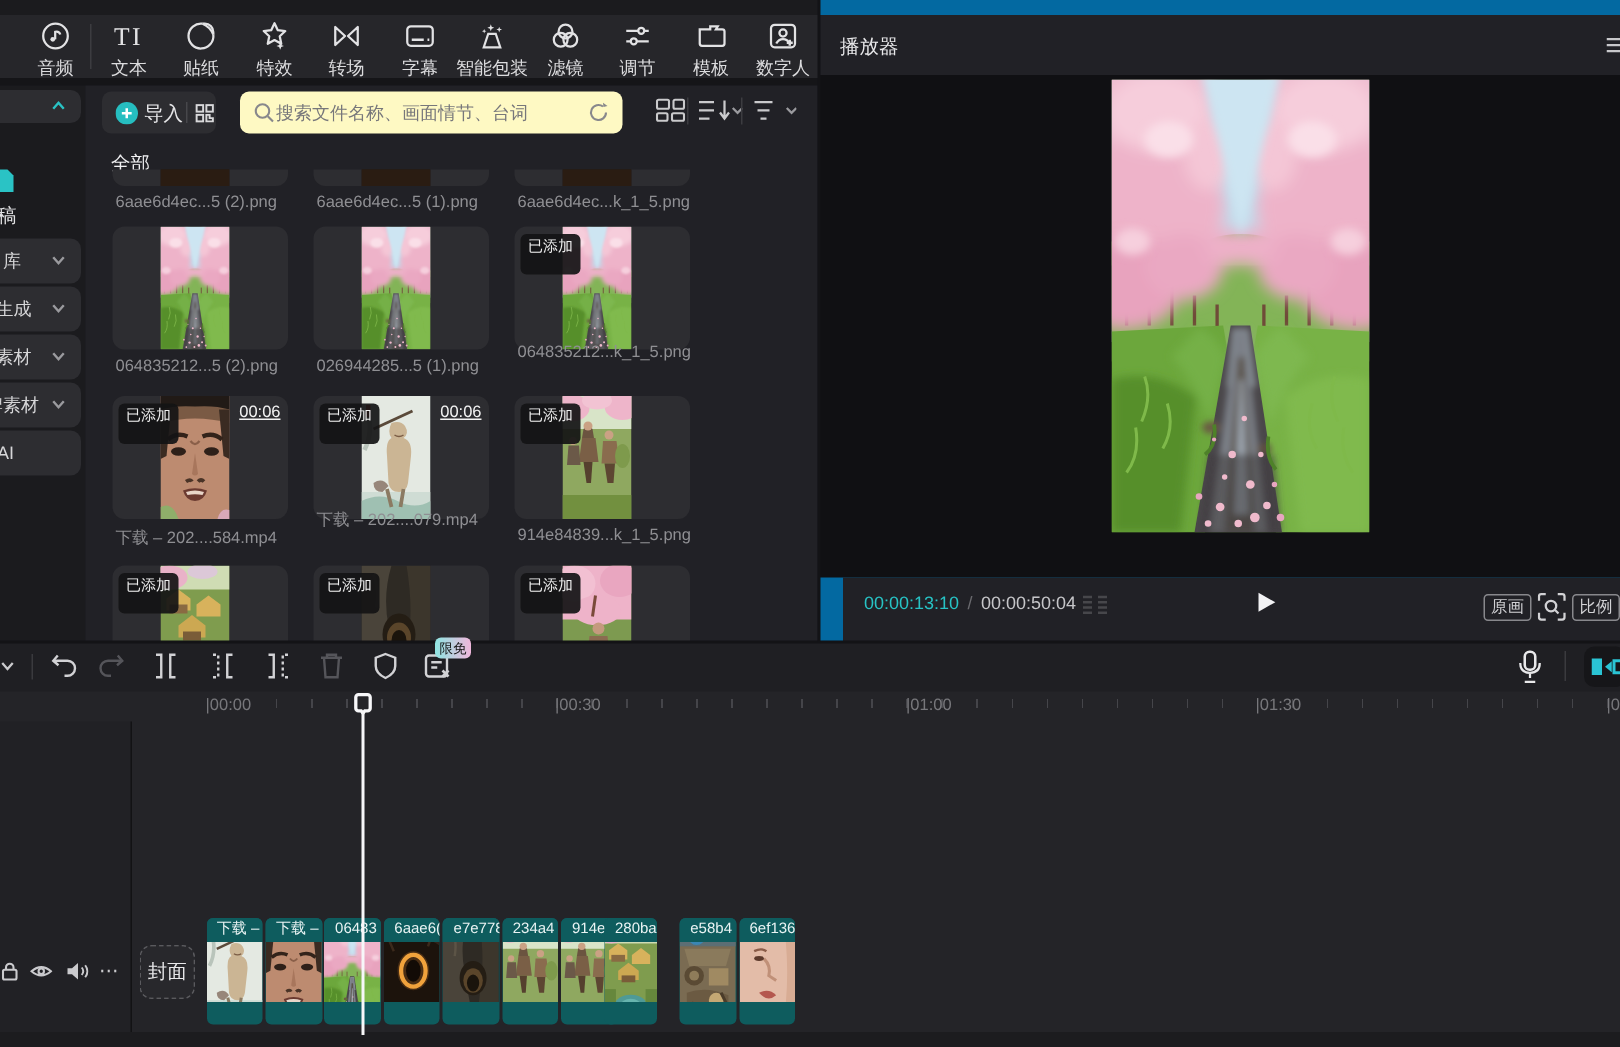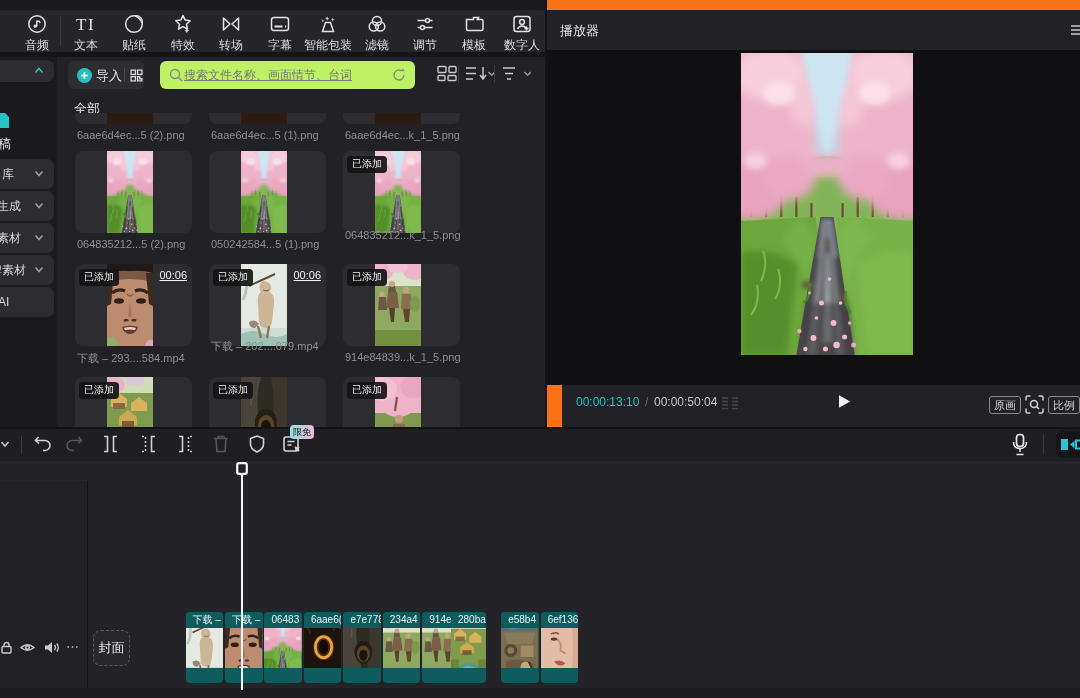--- a/index.html
+++ b/index.html
@@ -16,47 +16,47 @@
 #tabsep { position:absolute; left:60px; top:6px; width:1px; height:30px; background:#3c3c40; }
 
 
 #sidebar { left:0; top:52px; width:57px; height:376px; background:#1b1b1e; overflow:hidden; }
 .pill { position:absolute; left:-30px; width:84px; background:#2d2d31; border-radius:7px; color:#d6d6d8; font-size:12px; }
 .pill .car { position:absolute; right:10px; top:50%; margin-top:-5px; color:#9a9a9e; font-size:9px; }
 
 
 #media { left:57px; top:52px; width:488px; height:376px; background:#212126; overflow:hidden; }
 #importbtn { position:absolute; left:11px; top:9px; width:76px; height:28px; background:#2d2d31; border-radius:6px; color:#e6e6e8; font-size:13px; }
-#search { position:absolute; left:103px; top:9px; width:255px; height:28px; background:#bef264; border-radius:6px; color:#77777b; font-size:12px; line-height:28px;text-decoration:underline; }
+#search { position:absolute; left:103px; top:9px; width:255px; height:28px; background:#fef9c3; border-radius:6px; color:#77777b; font-size:12px; line-height:28px; }
 .hico { position:absolute; top:13px; color:#c9c9cc; }
 #allTab { position:absolute; left:17px; top:48px; color:#f0f0f2; font-size:13px; }
 #grid { position:absolute; left:0; top:61px; width:488px; height:315px; overflow:hidden; }
 .card { position:absolute; width:117px; height:82px; background:#2d2d31; border-radius:8px; overflow:hidden; }
 .card .im { position:absolute; left:32px; top:0; width:46px; height:82px; }
 .fname { position:absolute; width:130px; color:#8f8f93; font-size:11px; white-space:nowrap; }
-.badge { position:absolute; left:4px; top:5px; background:rgba(19,19,21,.92); color:#efefef; font-size:10px; padding:1px 5px 2px; border-radius:4px; z-index:3;text-align:right;}
+.badge { position:absolute; left:4px; top:5px; background:rgba(19,19,21,.92); color:#efefef; font-size:10px; padding:1px 5px 12px; border-radius:4px; z-index:3;text-align:right;}
 .dur { position:absolute; right:5px; top:5px; color:#f2f2f2; font-size:11px; z-index:3;text-decoration:underline; }
 
 
-#player { left:546px; top:0; width:534px; height:428px; background:#f97316; }
+#player { left:546px; top:0; width:534px; height:428px; background:#0369a1; }
 #phead { position:absolute; left:0; top:10px; width:534px; height:40px; background:#212126; color:#e8e8ea; font-size:13px; }
 #pview { position:absolute; left:0; top:50px; width:534px; height:335px; background:#101013; }
 #pimg { position:absolute; left:195px; top:3px; width:172px; height:302px; }
 #pctrl { position:absolute; left:0; top:385px; width:534px; height:43px; background:#212126; font-size:12px;margin-left:16px; }
 .pbtn { position:absolute; top:11px; height:18px; line-height:16px; padding:0 4px; border:1px solid #88888c; border-radius:3px; color:#d2d2d5; font-size:11px; }
 
 
 #tl { left:0; top:428px; width:1080px; height:270px; background:#242428; }
 #tltool { position:absolute; left:0; top:0; width:1080px; height:33px; background:#1f1f23; }
 .ticon { position:absolute; top:5px; }
 #ruler { position:absolute; left:0; top:33px; width:1080px; height:20px; color:#77777b; font-size:11px; }
 #tlbody { position:absolute; left:0; top:53px; width:1080px; height:207px; }
 #tlleft { position:absolute; left:0; top:0; width:88px; height:207px; background:#212125; border-right:1px solid #121214; }
 #bottomstrip { position:absolute; left:0; top:260px; width:1080px; height:10px; background:#1c1c1f; }
-.clip { position:absolute; top:184px; height:71px; border-radius:4px; overflow:hidden; background:#0e5c5e;margin-left:48px; }
+.clip { position:absolute; top:184px; height:71px; border-radius:4px; overflow:hidden; background:#0e5c5e; }
 .clip .nm { position:absolute; left:0; top:0; width:100%; height:16px; background:#0e5c5e; color:#e9f3f3; font-size:10px; line-height:16px; padding-left:7px; white-space:nowrap; }
 .clip .th { position:absolute; left:0; top:16px; width:100%; height:40px; }
 #fengmian { position:absolute; left:93px;top:149px; width:37px; height:36px; background:#28282c; border:1px dashed #5a5a5e; border-radius:8px; color:#e8e8ea; font-size:13px; text-align:center; line-height:34px; }
 #playhead-line { position:absolute; left:241px; top:34px; width:2px; height:228px; background:#f7f7f9; z-index:20; }
 #playhead-cap { position:absolute; left:235.5px; top:34px; z-index:21; }
 </style>
 </head>
 <body>
 <div id="app">
   <div class="abs" style="left:0;top:52px;width:546px;height:5px;background:#151518;z-index:6;"></div>
@@ -472,21 +472,21 @@
             <use href="#orch"></use>
           </svg>
         </div>
       <div class="card" style="left:286px;top:38px">
           <svg class="im" viewBox="0 0 46 82">
             <use href="#orch"></use>
           </svg>
           <div class="badge">已添加</div>
         </div>
       <div class="fname" style="left:20px;top:125px">064835212...5 (2).png</div>
-      <div class="fname" style="left:154px;top:125px">050242584...5 (1).png</div>
+      <div class="fname" style="left:154px;top:125px">026944285...5 (1).png</div>
       <div class="fname" style="left:288px;top:116px">064835212...k_1_5.png</div>
 
       <div class="card" style="left:18px;top:151px">
           <svg class="im" viewBox="0 0 46 82">
             <use href="#face"></use>
           </svg>
           <div class="badge">已添加</div>
           <div class="dur">00:06</div>
         </div>
       <div class="card" style="left:152px;top:151px">
@@ -495,21 +495,21 @@
           </svg>
           <div class="badge">已添加</div>
           <div class="dur">00:06</div>
         </div>
       <div class="card" style="left:286px;top:151px">
           <svg class="im" viewBox="0 0 46 82">
             <use href="#walkers"></use>
           </svg>
           <div class="badge">已添加</div>
         </div>
-      <div class="fname" style="left:20px;top:238px">下载 – 293....584.mp4</div>
+      <div class="fname" style="left:20px;top:238px">下载 – 202....584.mp4</div>
       <div class="fname" style="left:154px;top:226px">下载 – 202....079.mp4</div>
       <div class="fname" style="left:288px;top:238px">914e84839...k_1_5.png</div>
 
       <div class="card" style="left:18px;top:264px">
           <svg class="im" viewBox="0 0 46 82">
             <use href="#village"></use>
           </svg>
           <div class="badge">已添加</div>
         </div>
       <div class="card" style="left:152px;top:264px">
@@ -601,20 +601,28 @@
         <path d="M1.5 9 q0 6.5 6.5 6.5 q6.5 0 6.5 -6.5 M8 15.5 V19 M4.5 21.5 h7" stroke-width="1.5"></path>
       </svg>
       <div style="position:absolute;left:1043px;top:6px;width:1px;height:20px;background:#3a3a3e;"></div>
       <div style="position:absolute;left:1056px;top:3px;width:28px;height:27px;background:#161619;border-radius:7px;">
         <svg style="position:absolute;left:5px;top:7px" width="22" height="13" viewBox="0 0 22 13">
           <rect x="0" y="1" width="7" height="11" fill="#2ac4d4"></rect>
           <path d="M9 6.5 L13.5 2.8 V10.2 Z" fill="#2ac4d4"></path>
           <path d="M15 2.5 h7 v8 h-7 Z" fill="none" stroke="#2ac4d4" stroke-width="2"></path>
         </svg>
       </div>
+    </div>
+    <div id="ruler">
+      <div style="position:absolute;left:183.5px;top:5px;width:897px;height:6px;background:repeating-linear-gradient(90deg,#45454a 0,#45454a 1px,transparent 1px,transparent 23.35px);"></div>
+      <span style="position:absolute;left:137px;top:3px;">|00:00</span>
+      <span style="position:absolute;left:370px;top:3px;">|00:30</span>
+      <span style="position:absolute;left:604px;top:3px;">|01:00</span>
+      <span style="position:absolute;left:837px;top:3px;">|01:30</span>
+      <span style="position:absolute;left:1071px;top:3px;">|0</span>
     </div>
     <div id="tlbody">
       <div id="tlleft">
         <svg style="position:absolute;left:1px;top:160px" width="11" height="13" viewBox="0 0 11 13" fill="none" stroke="#cacacd" stroke-width="1.4">
           <rect x="1" y="5.5" width="9" height="6.5" rx="1"></rect>
           <path d="M3 5.5 V4 a2.5 2.5 0 0 1 5 0 V5.5"></path>
         </svg>
         <svg style="position:absolute;left:20px;top:160px" width="15" height="13" viewBox="0 0 15 13" fill="none" stroke="#cacacd" stroke-width="1.4">
           <path d="M1 6.5 Q7.5 1 14 6.5 Q7.5 12 1 6.5 Z"></path>
           <circle cx="7.5" cy="6.5" r="1.8"></circle>

